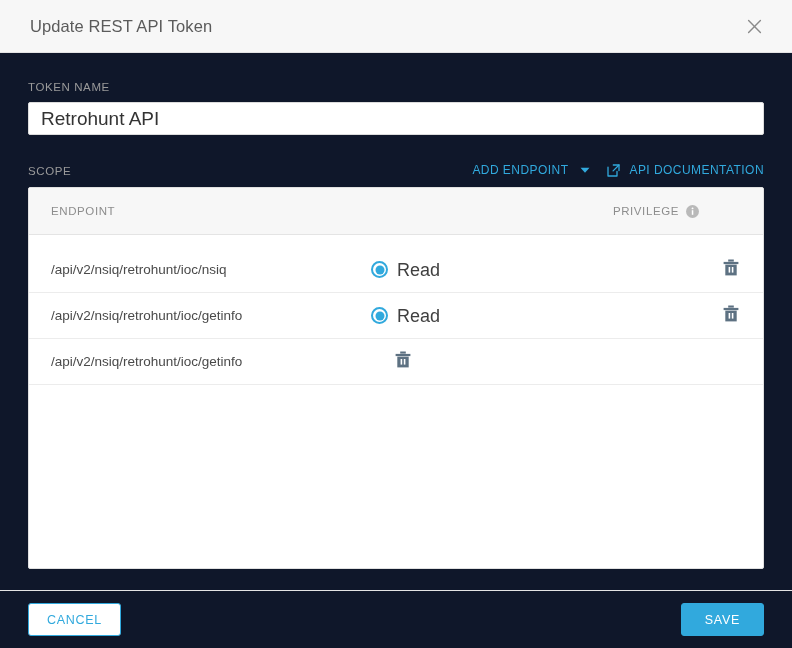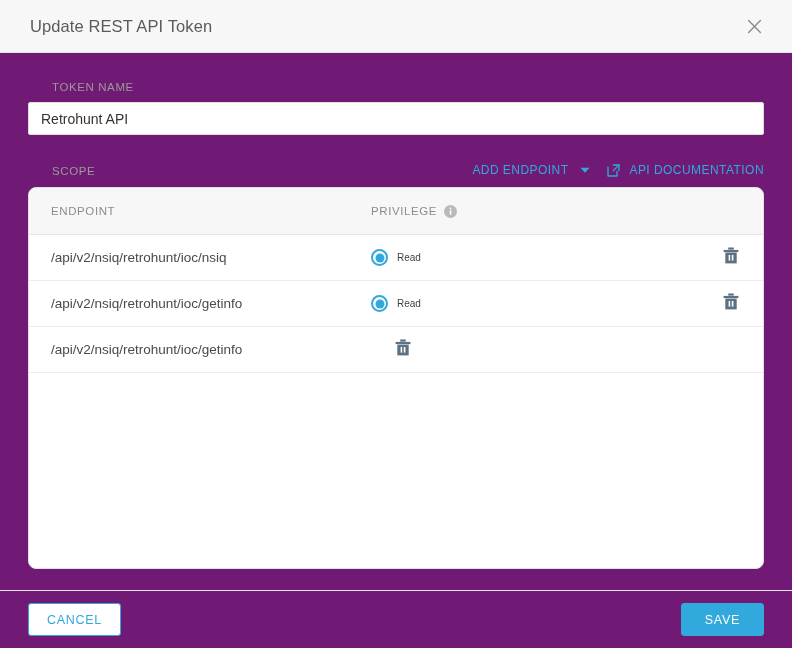--- a/index.html
+++ b/index.html
@@ -13,21 +13,21 @@
     background: #ffffff;
     font-family: "Liberation Sans", sans-serif;
     color: #333333;
     overflow: hidden;
   }
 
   .dialog {
     position: relative;
     width: 792px;
     height: 648px;
-    background: #701a75;
+    background: #0f172a;
     display: flex;
     flex-direction: column;
   }
 
   
   .dialog-header {
     height: 53px;
     min-height: 53px;
     background: #f7f7f7;
     border-bottom: 1px solid #e4e4e4;
@@ -59,30 +59,29 @@
     padding: 28px 28px 0 28px;
     position: relative;
   }
 
   .field-label {
     font-size: 11.5px;
     letter-spacing: 0.6px;
     color: #9a9a9a;
     text-transform: uppercase;
     margin-bottom: 9px;
-    margin-left: 24px;
   }
 
   .text-input {
     width: 100%;
     height: 33px;
     border: 1px solid #dcdcdc;
     border-radius: 2px;
     padding: 0 12px;
-    font-size: 14px;
+    font-size: 19px;
     font-family: "Liberation Sans", sans-serif;
     color: #333333;
     outline: none;
     background: #fff;
   }
 
   .scope-row {
     margin-top: 22px;
     display: flex;
     align-items: flex-end;
@@ -115,45 +114,46 @@
   .ext-icon {
     margin-right: 6px;
     display: inline-flex;
     align-items: center;
   }
 
   
   .scope-box {
     margin-top: 10px;
     border: 1px solid #e0e0e0;
-    border-radius: 8px;
+    border-radius: 2px;
     height: 382px;
     background: #ffffff;
     display: flex;
     flex-direction: column;
     overflow: hidden;
+    gap: 12px;
   }
   .scope-head {
     height: 47px;
     min-height: 47px;
     background: #f7f7f7;
     border-bottom: 1px solid #e4e4e4;
     display: flex;
     align-items: center;
   }
   .th {
     font-size: 11.5px;
     letter-spacing: 0.6px;
     color: #8d8d8d;
     text-transform: uppercase;
     display: flex;
     align-items: center;
   }
   .col-endpoint { width: 342px; padding-left: 22px; }
-  .col-privilege { flex: 1; }
+  .col-privilege { flex: 1; justify-content: flex-end; }
   .col-actions { width: 64px; }
 
   .info-icon {
     margin-left: 7px;
     display: inline-flex;
   }
 
   .scope-rows { flex: 1; }
 
   .scope-tr {
@@ -165,21 +165,21 @@
   .td-endpoint {
     width: 342px;
     padding-left: 22px;
     font-size: 13.5px;
     color: #4a4a4a;
   }
   .td-privilege {
     flex: 1;
     display: flex;
     align-items: center;
-    font-size: 10px;
+    font-size: 18px;
     color: #3f3f3f;
   }
   .radio {
     width: 17px;
     height: 17px;
     border-radius: 50%;
     border: 2px solid #31a9dd;
     background: #ffffff;
     position: relative;
     margin-right: 9px;

